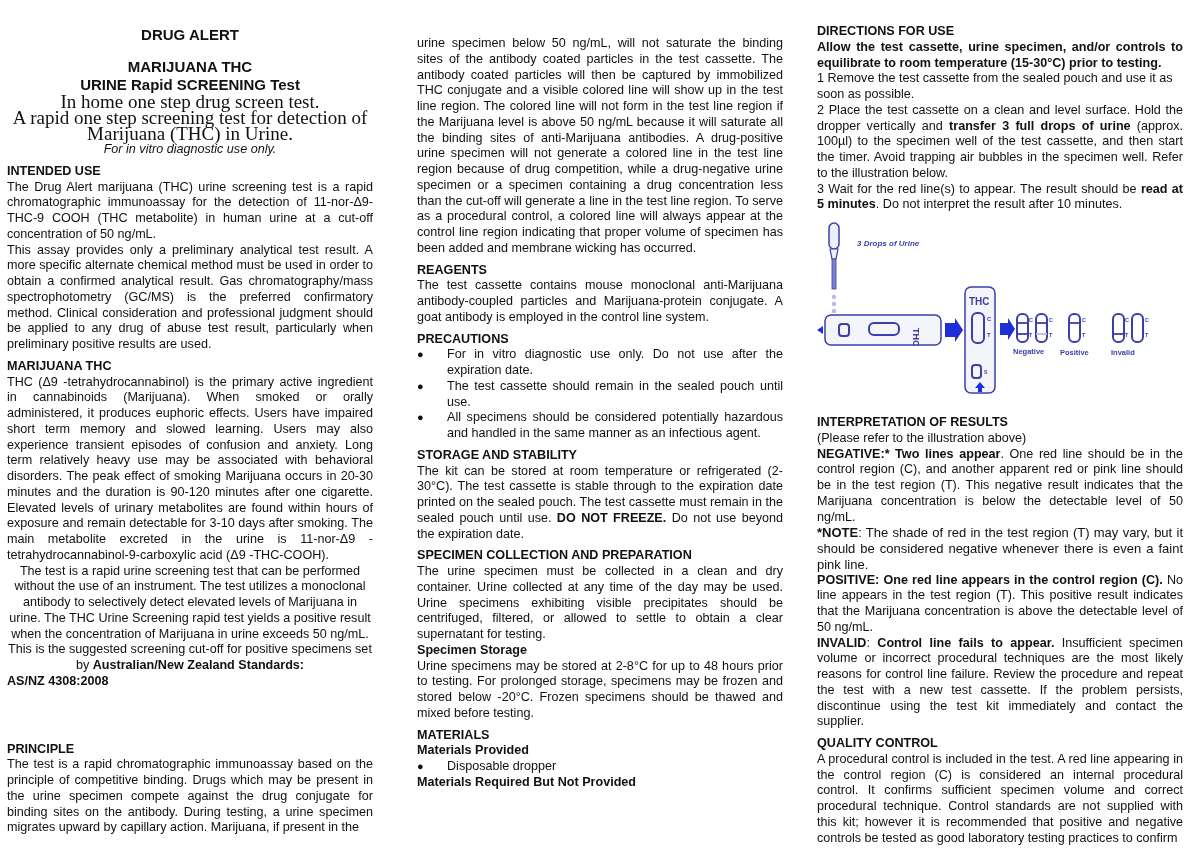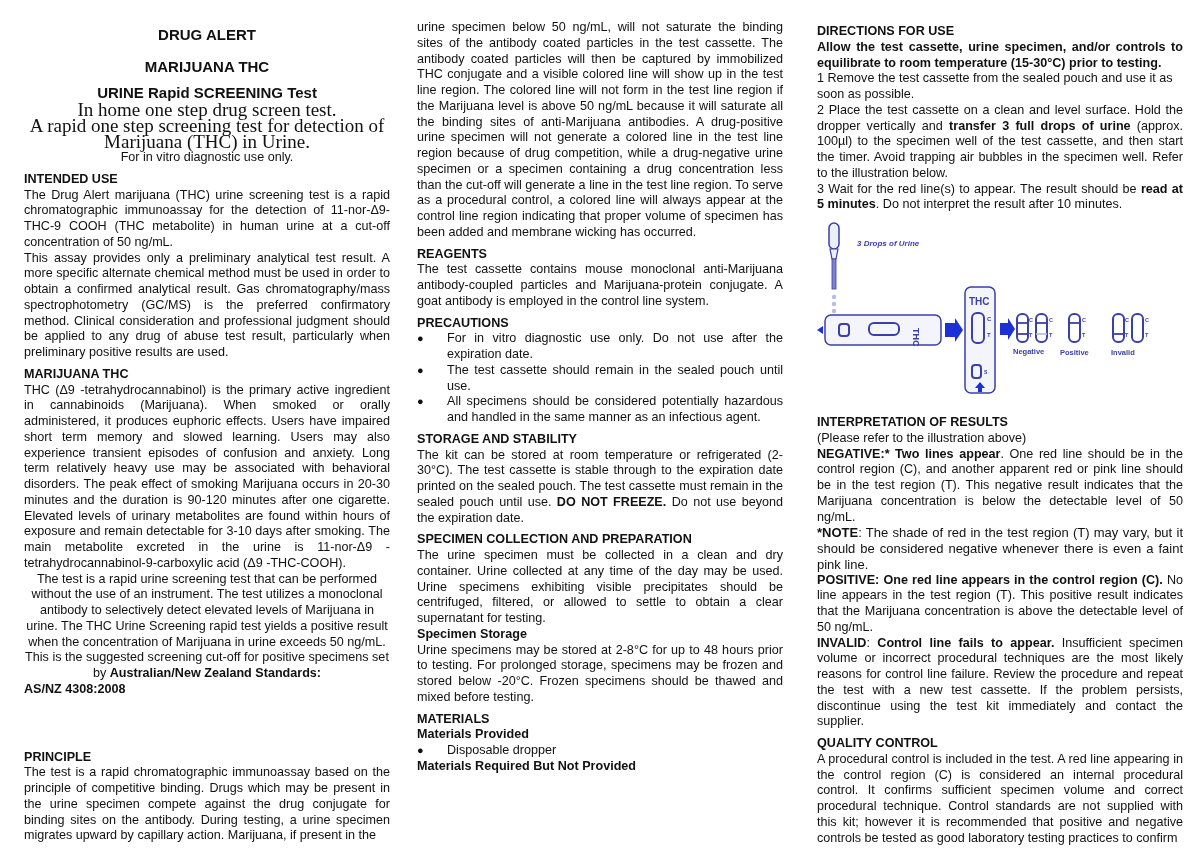--- a/index.html
+++ b/index.html
@@ -1,44 +1,44 @@
 <!DOCTYPE html>
 <html><head>
 <meta charset="utf-8">
 <style>
   html, body { margin:0; padding:0; background:#ffffff; }
   body { width:1200px; height:848px; overflow:hidden; position:relative;
          font-family:"Liberation Sans", sans-serif; color:#111; font-size:12.6px; line-height:15.75px; }
   .col { position:absolute; top:20px; text-align:justify; }
-  .c1 { left:24px; width:366px; }
-  .c2 { left:417px; width:366px; }
+  .c1 { left:7px; width:366px; }
+  .c2 { left:417px; width:366px;margin-top:16px; }
   .c3 { left:817px; width:366px; }
   .title1 { font-weight:bold; font-size:15px; text-align:center; margin-top:6px; line-height:18px;}
   .title2 { font-weight:bold; font-size:15px; text-align:center; line-height:18px; margin-top:14px;}
   .serif { font-family:"Liberation Serif", serif; font-size:19px; text-align:center; line-height:16px; }
-  .ital { text-align:center; }
+  .ital { font-style:italic; text-align:center; }
   h3 { font-size:12.6px; font-weight:bold; margin:6px 0 0 0; line-height:15.75px; }
   p { margin:0; }
   b { font-weight:bold; }
   ul.bul { list-style:none; margin:0; padding:0; }
   ul.bul li { position:relative; padding-left:30px; }
   ul.bul li::before { content:"\25CF"; position:absolute; left:0; top:0; font-size:11px; }
   .note { font-size:13px; line-height:15.75px; }
   .diagram { position:relative; width:366px; height:190px; margin-top:6px; }
   .diagram svg { width:100%; height:100%; }
   .gap { height:46px; }
   .indent-p { text-align:center; }
 </style>
 </head>
 <body>
 
 <div class="col c1">
   <div class="title1">DRUG ALERT</div>
   <div class="title2">MARIJUANA THC</div>
-  <div class="title1" style="margin-top:8px">URINE Rapid SCREENING Test</div>
+  <div class="title1" style="margin-top:0">URINE Rapid SCREENING Test</div>
   <div class="serif">In home one step drug screen test.</div>
   <div class="serif">A rapid one step screening test for detection of Marijuana (THC) in Urine.</div>
   <div class="ival ital">For in vitro diagnostic use only.</div>
 
   <h3>INTENDED USE</h3>
   <p>The Drug Alert marijuana (THC) urine screening test is a rapid chromatographic immunoassay for the detection of 11-nor-Δ9-THC-9 COOH (THC metabolite) in human urine at a cut-off concentration of 50 ng/mL.</p>
   <p>This assay provides only a preliminary analytical test result. A more specific alternate chemical method must be used in order to obtain a confirmed analytical result. Gas chromatography/mass spectrophotometry (GC/MS) is the preferred confirmatory method. Clinical consideration and professional judgment should be applied to any drug of abuse test result, particularly when preliminary positive results are used.</p>
 
   <h3>MARIJUANA THC</h3>
   <p>THC (Δ9 -tetrahydrocannabinol) is the primary active ingredient in cannabinoids (Marijuana). When smoked or orally administered, it produces euphoric effects. Users have impaired short term memory and slowed learning. Users may also experience transient episodes of confusion and anxiety. Long term relatively heavy use may be associated with behavioral disorders. The peak effect of smoking Marijuana occurs in 20-30 minutes and the duration is 90-120 minutes after one cigarette. Elevated levels of urinary metabolites are found within hours of exposure and remain detectable for 3-10 days after smoking. The main metabolite excreted in the urine is 11-nor-Δ9 -tetrahydrocannabinol-9-carboxylic acid (Δ9 -THC-COOH).</p>

